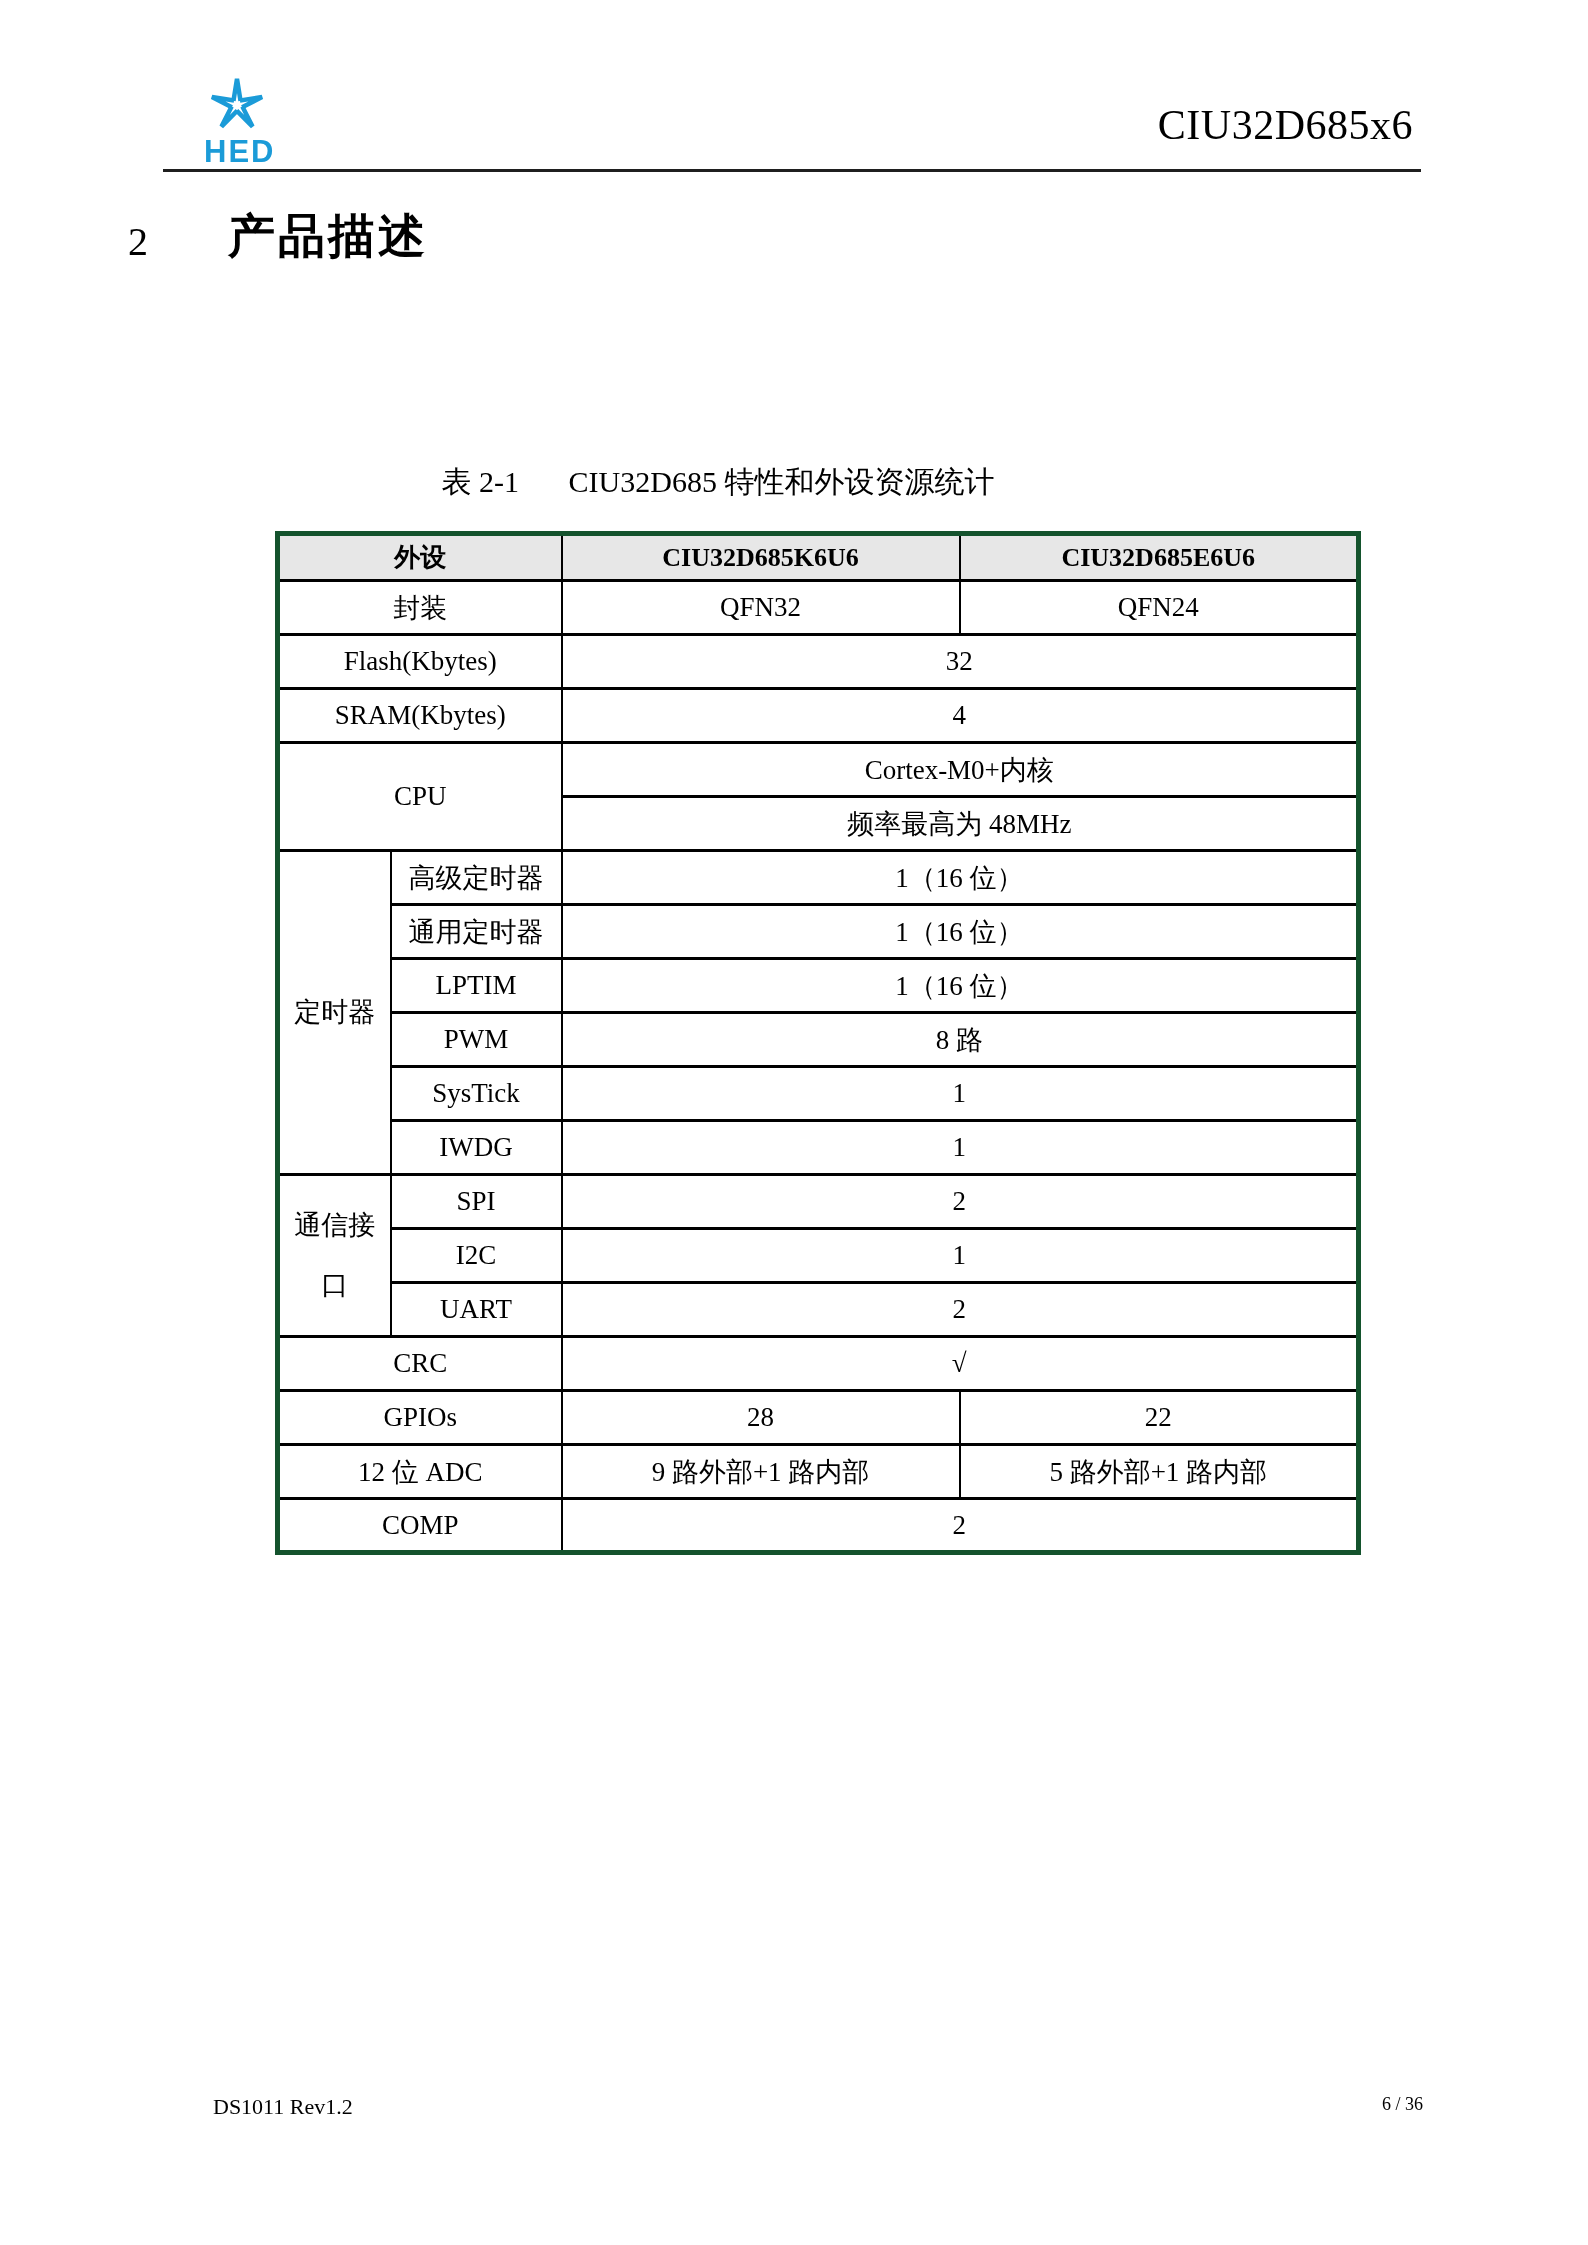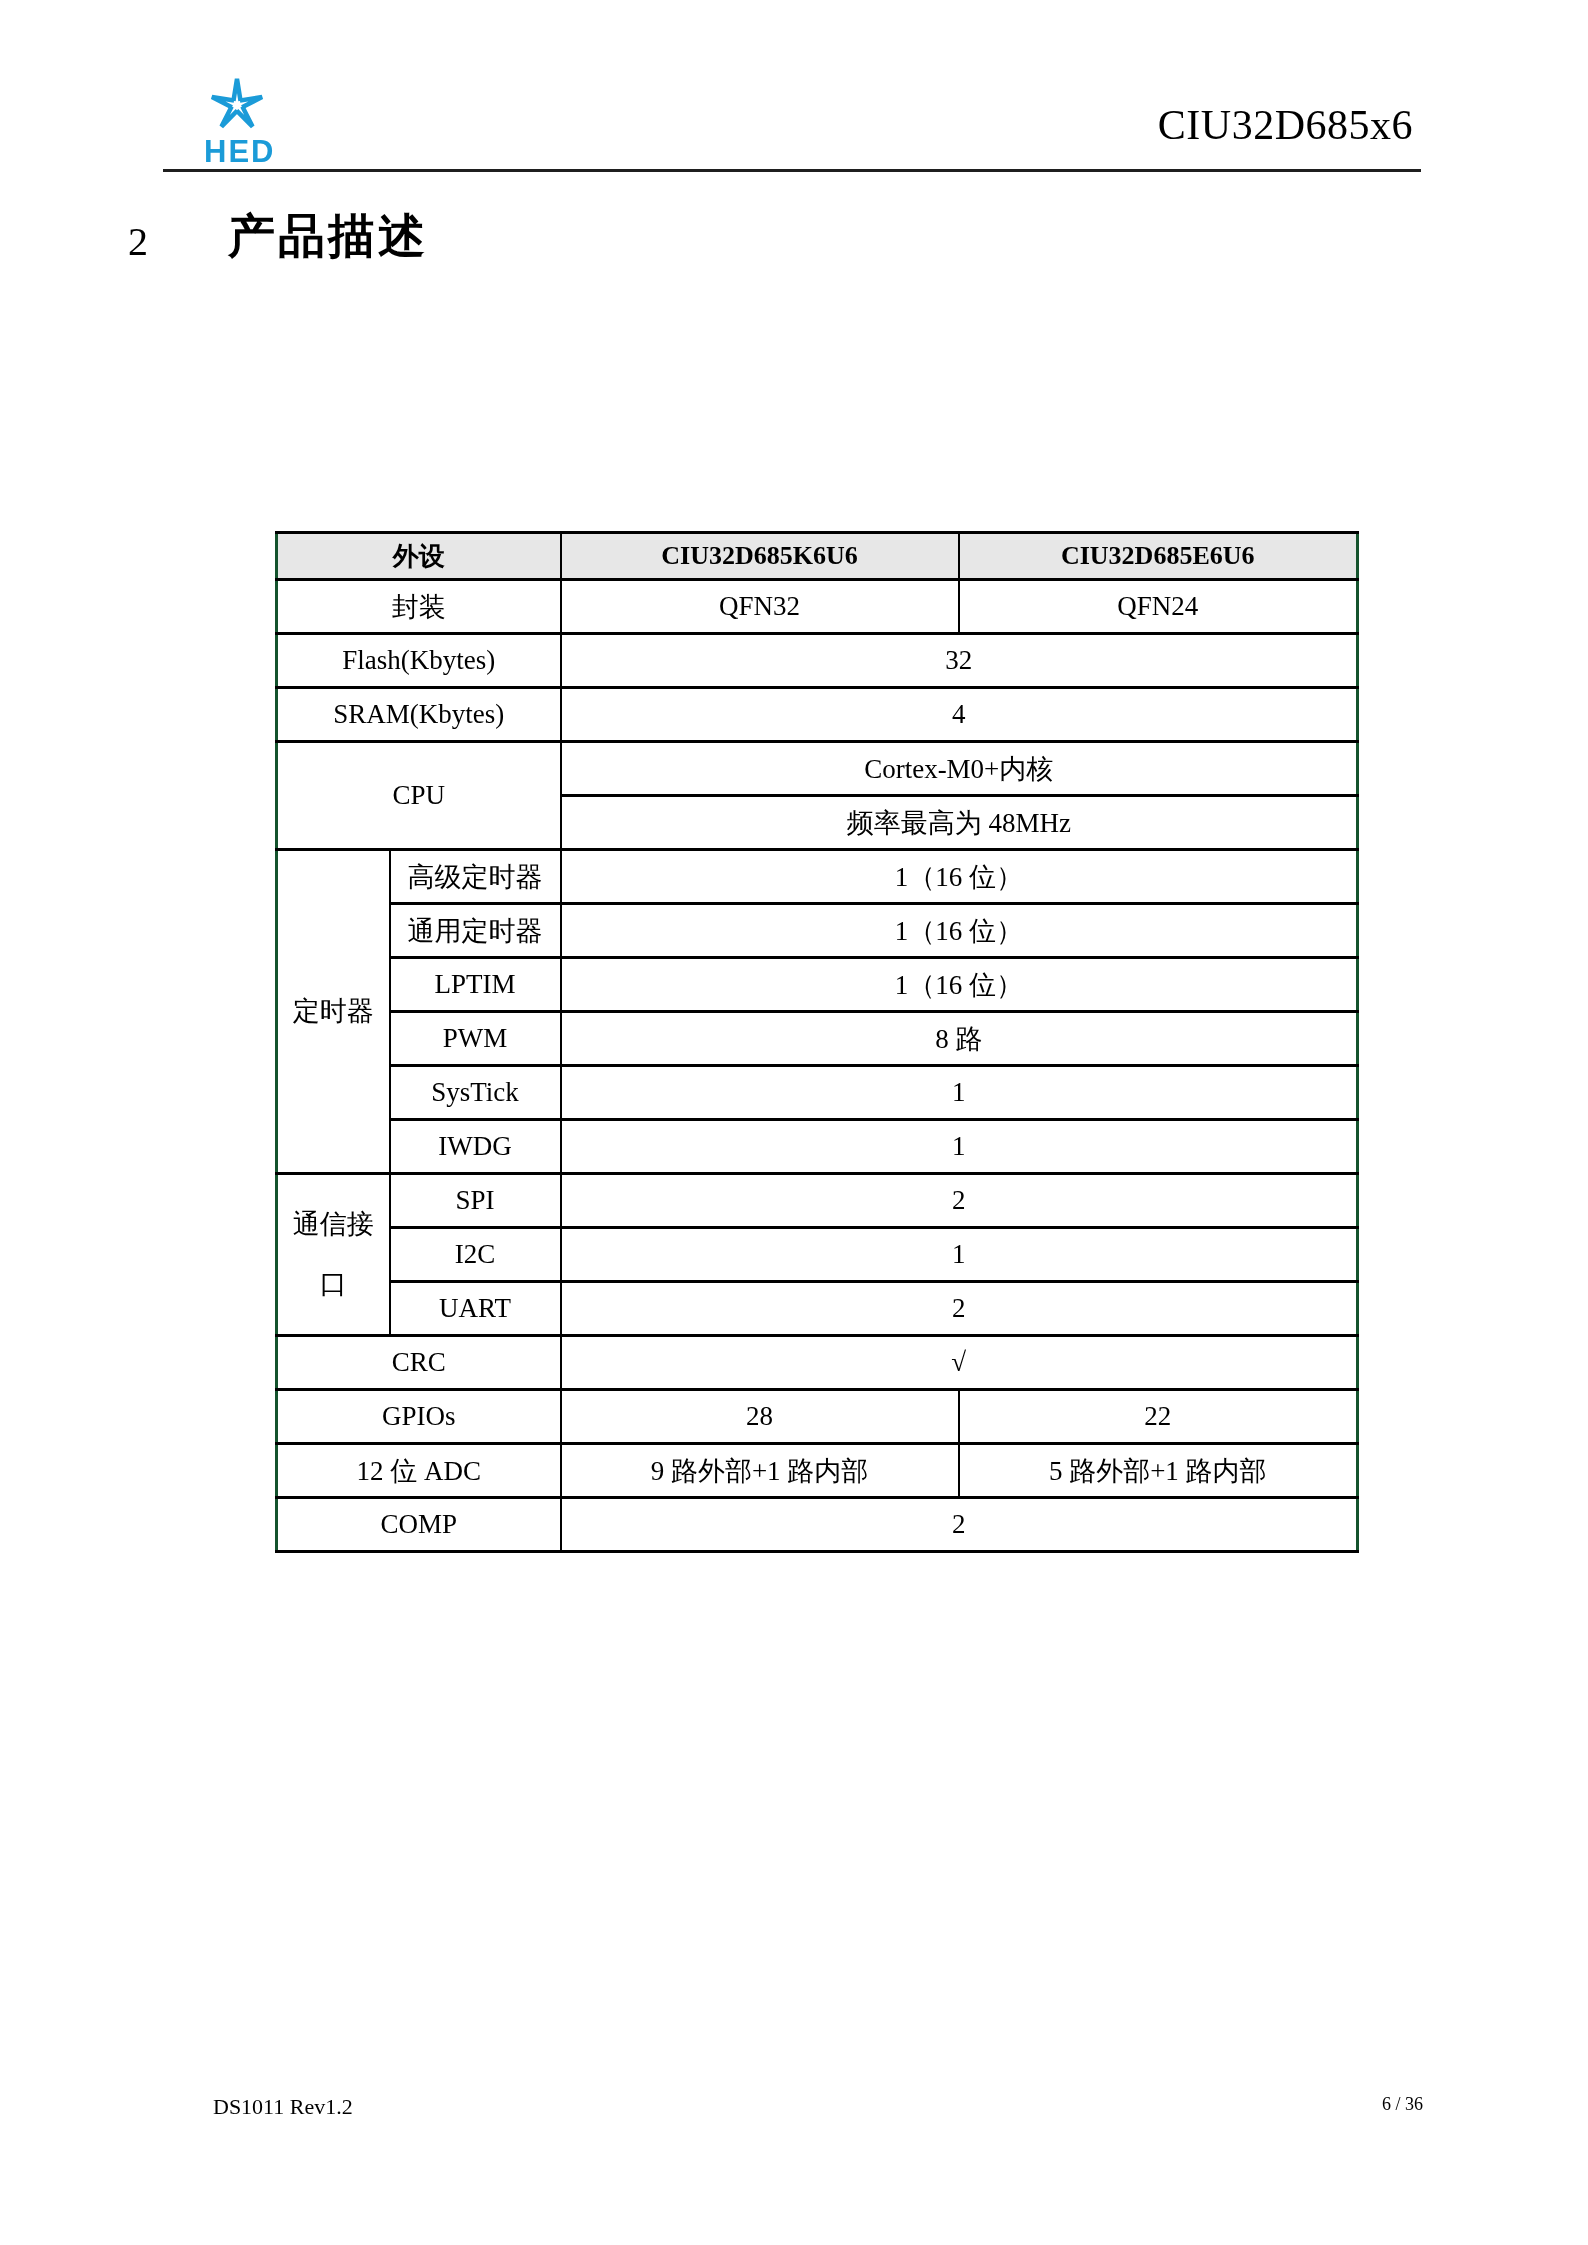--- a/index.html
+++ b/index.html
@@ -50,21 +50,21 @@
     position:absolute;left:275px;top:531px;
     width:1081px;
     border-collapse:collapse;table-layout:fixed;
     font-size:27px;
   }
   table.ptable td, table.ptable th{
     border:solid #000;border-width:3px 2px;
     text-align:center;vertical-align:middle;
     padding:0 6px;overflow:hidden;
   }
-  table.ptable{border:3px solid #14532d;}
+  table.ptable{border:5px solid #14532d;}
   table.ptable tr{height:54px;}
   table.ptable tr.hrow{height:47px;}
   table.ptable th{background:#e7e7e7;font-weight:700;font-size:26px;}
   td.group-cell{line-height:2.2;padding:0 12px;}
   
   .footer-left{position:absolute;left:213px;top:2094px;font-size:22px;}
   .footer-right{position:absolute;right:165px;top:2094px;font-size:18px;}
 </style>
 </head>
 <body>
@@ -85,20 +85,24 @@
   </div>
 
   <div class="doc-title">CIU32D685x6</div>
 
   <div class="header-rule"></div>
 
   <div class="sec-num">2</div>
   <div class="sec-title">产品描述</div>
 
 
+  <div class="tcaption">
+    <span class="cap-label">表 2-1</span>
+    <span class="cap-title">CIU32D685 特性和外设资源统计</span>
+  </div>
 
   <table class="ptable">
     <colgroup>
       <col style="width:113px">
         <col style="width:171px">
         <col style="width:398px">
         <col style="width:399px">
     </colgroup>
     <tbody>
         <tr class="hrow">

